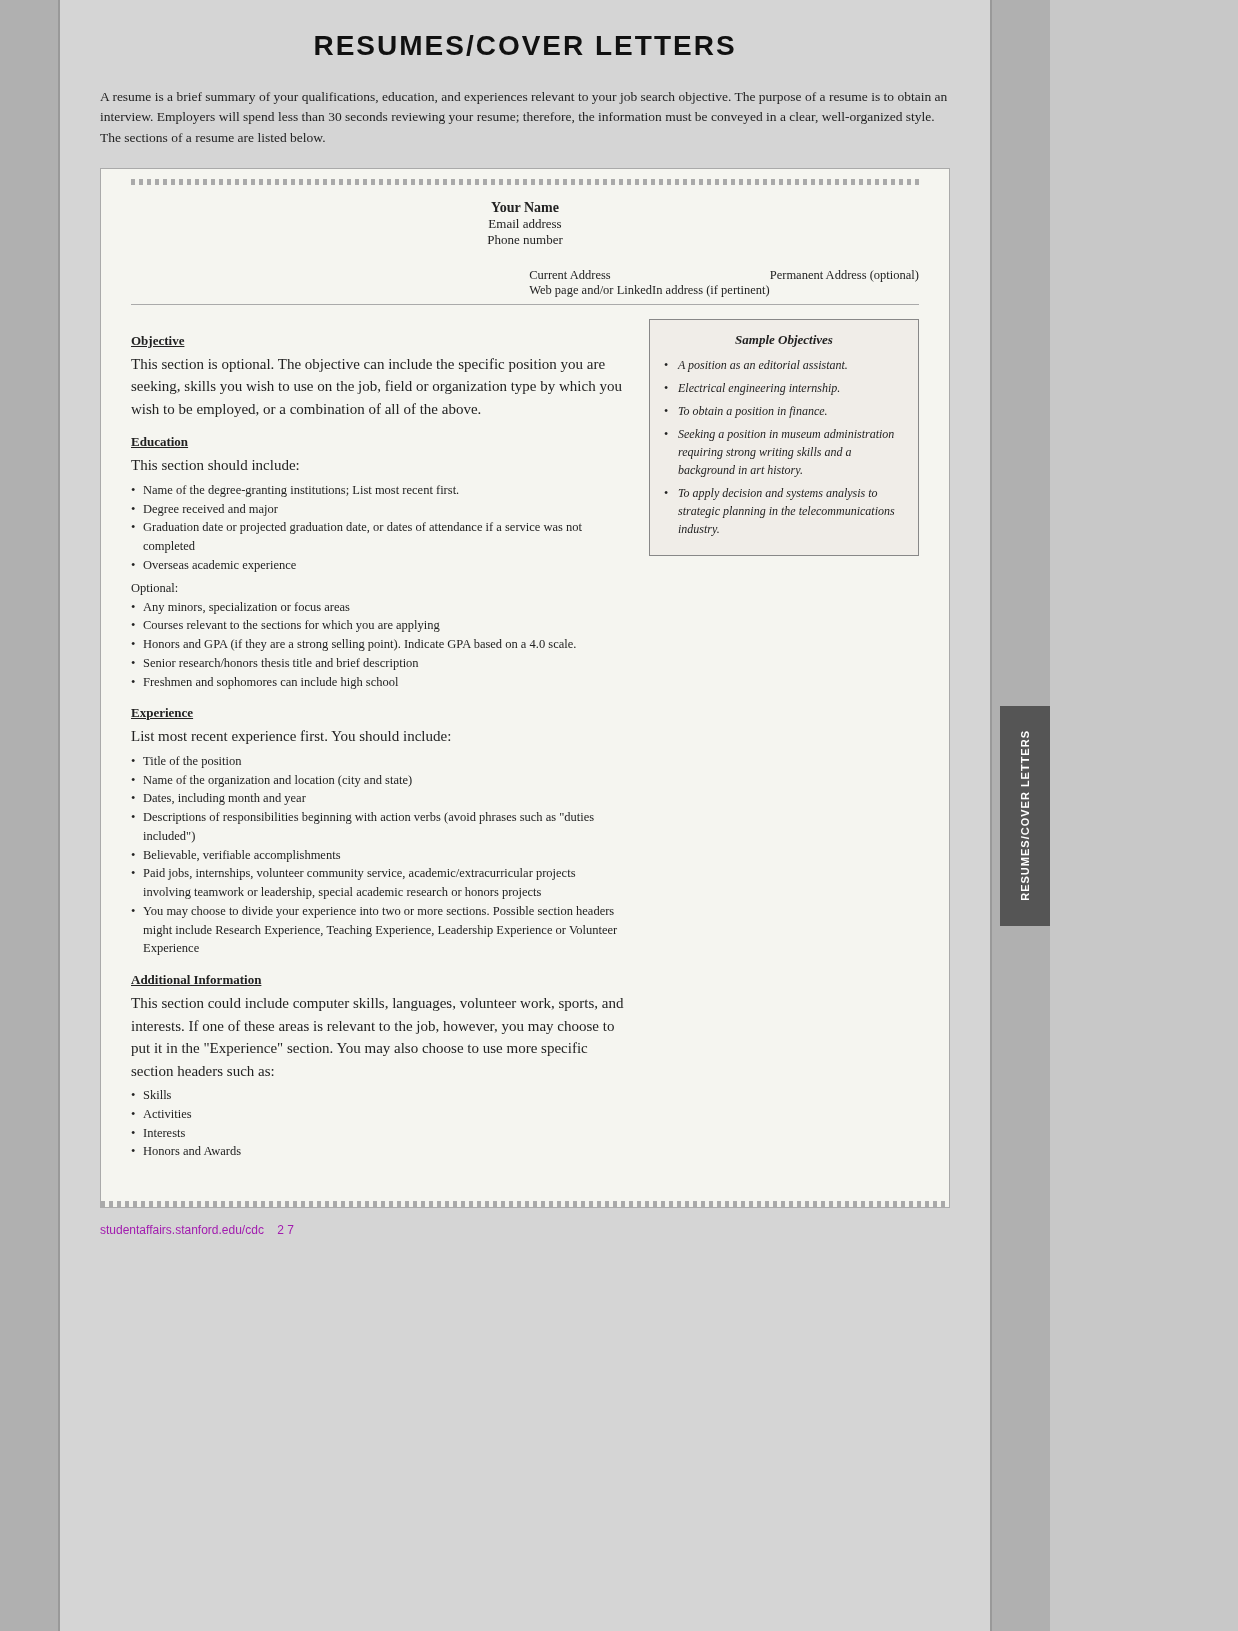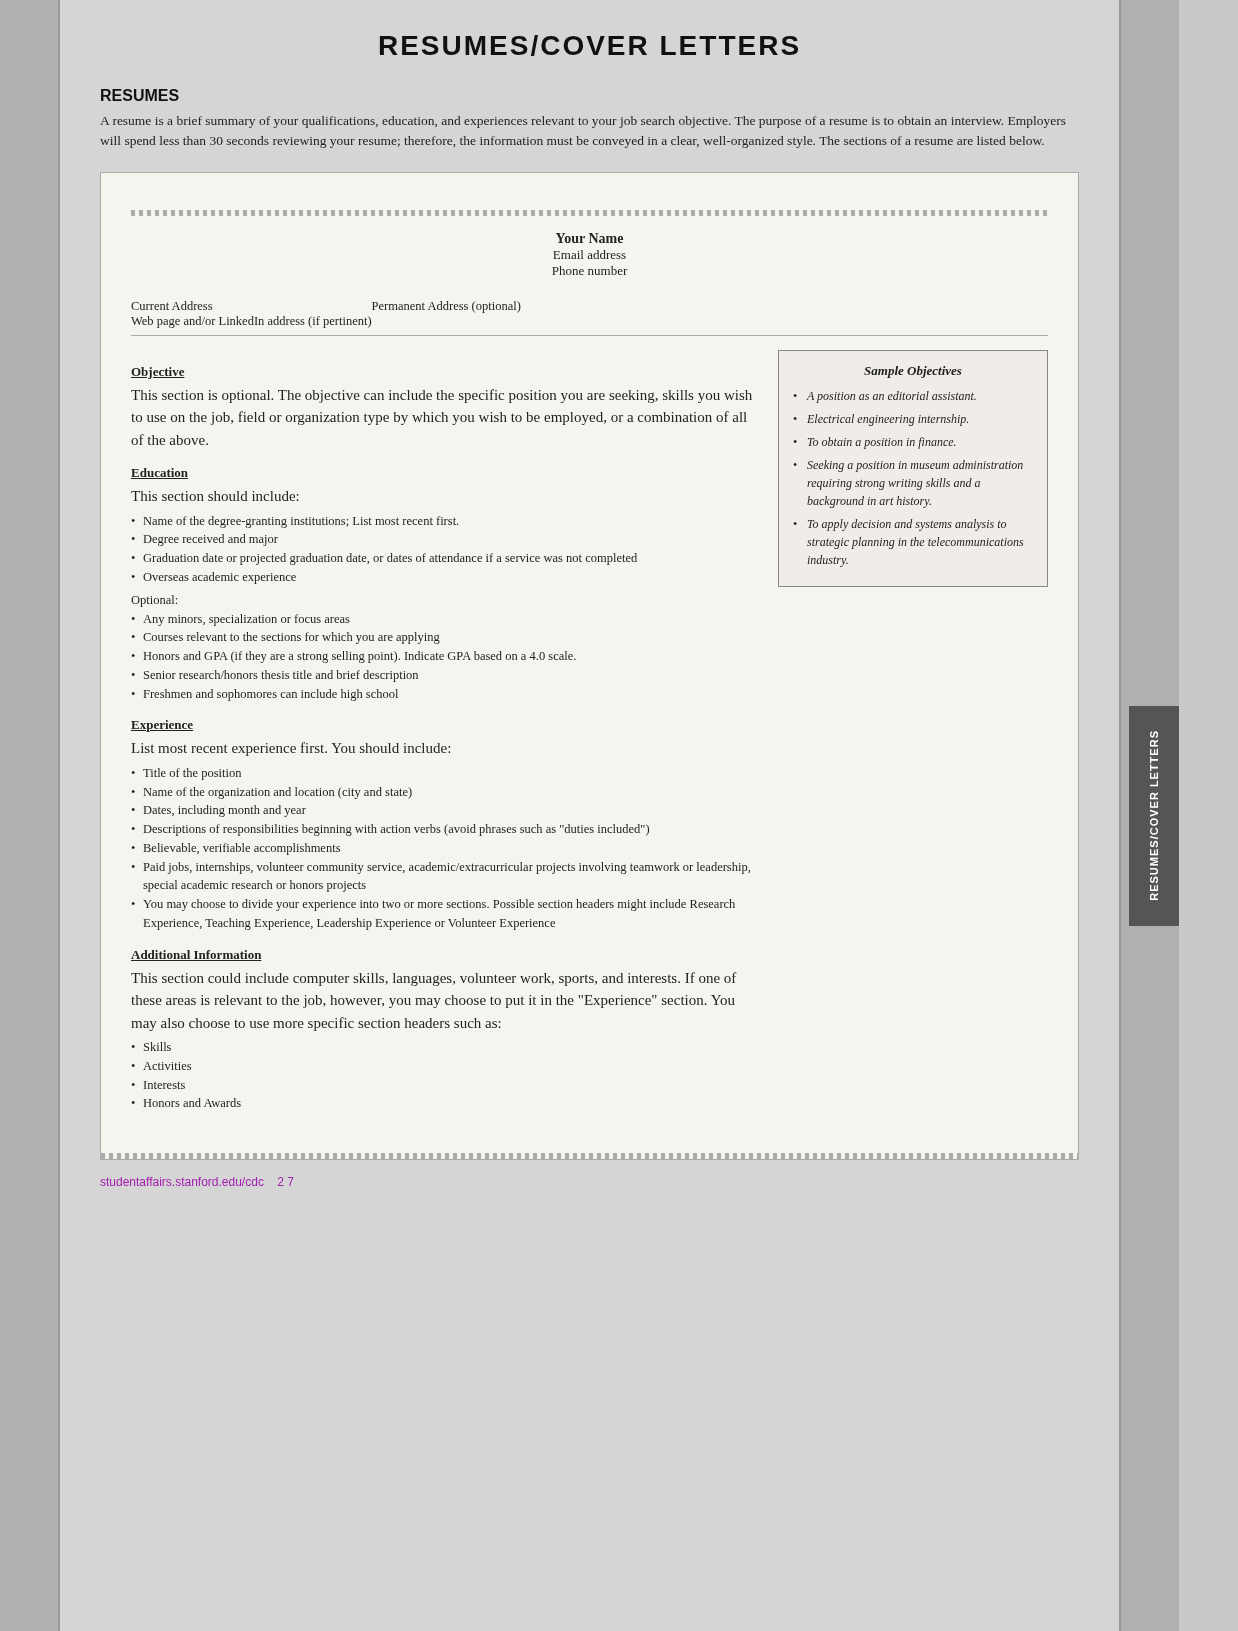--- a/index.html
+++ b/index.html
@@ -8,21 +8,21 @@
       width: 1238px;
       min-height: 1631px;
       background: #c8c8c8;
       font-family: 'Times New Roman', Times, serif;
       font-size: 14px;
       color: #222;
       position: relative;
     }
 
     .page-wrapper {
-      width: 1179px;
+      width: 1050px;
       min-height: 1631px;
       background: #c8c8c8;
       display: flex;
       position: relative;
     }
 
     
     .left-border {
       width: 60px;
       background: #b0b0b0;
@@ -94,21 +94,21 @@
       font-size: 13.5px;
       line-height: 1.5;
       margin-bottom: 20px;
       color: #222;
     }
 
     
     .doc-box {
       background: #f5f5f0;
       border: 1px solid #aaa;
-      padding: 37px 30px 40px 30px;
+      padding: 10px 30px 40px 30px;
       margin-bottom: 15px;
       position: relative;
     }
 
     
     .doc-box::before {
       content: '';
       display: block;
       height: 6px;
       background: repeating-linear-gradient(90deg, #aaa 0px, #aaa 4px, transparent 4px, transparent 8px);
@@ -124,21 +124,21 @@
       font-weight: bold;
       font-size: 14px;
     }
 
     .doc-contact {
       font-size: 13px;
     }
 
     .doc-address-row {
       display: flex;
-      justify-content: flex-start;
+      justify-content: flex-end;
       margin-bottom: 5px;
       font-size: 12.5px;
     }
 
     .doc-body {
       display: flex;
       gap: 23px;
     }
 
     .doc-left {
@@ -257,21 +257,20 @@
 <body>
 
 <div class="page-wrapper">
 
   <div class="left-border"></div>
 
   <div class="main-content">
 
     <h1 class="page-title">RESUMES/COVER LETTERS</h1>
 
-    <div class="section-heading">RESUMES</div>
     <p class="intro-text">A resume is a brief summary of your qualifications, education, and experiences relevant to your job search objective. The purpose of a resume is to obtain an interview. Employers will spend less than 30 seconds reviewing your resume; therefore, the information must be conveyed in a clear, well-organized style. The sections of a resume are listed below.</p>
 
     <div class="doc-box">
 
       <div class="doc-header">
         <div class="doc-name">Your Name</div>
         <div class="doc-contact">Email address</div>
         <div class="doc-contact">Phone number</div>
       </div>
 

